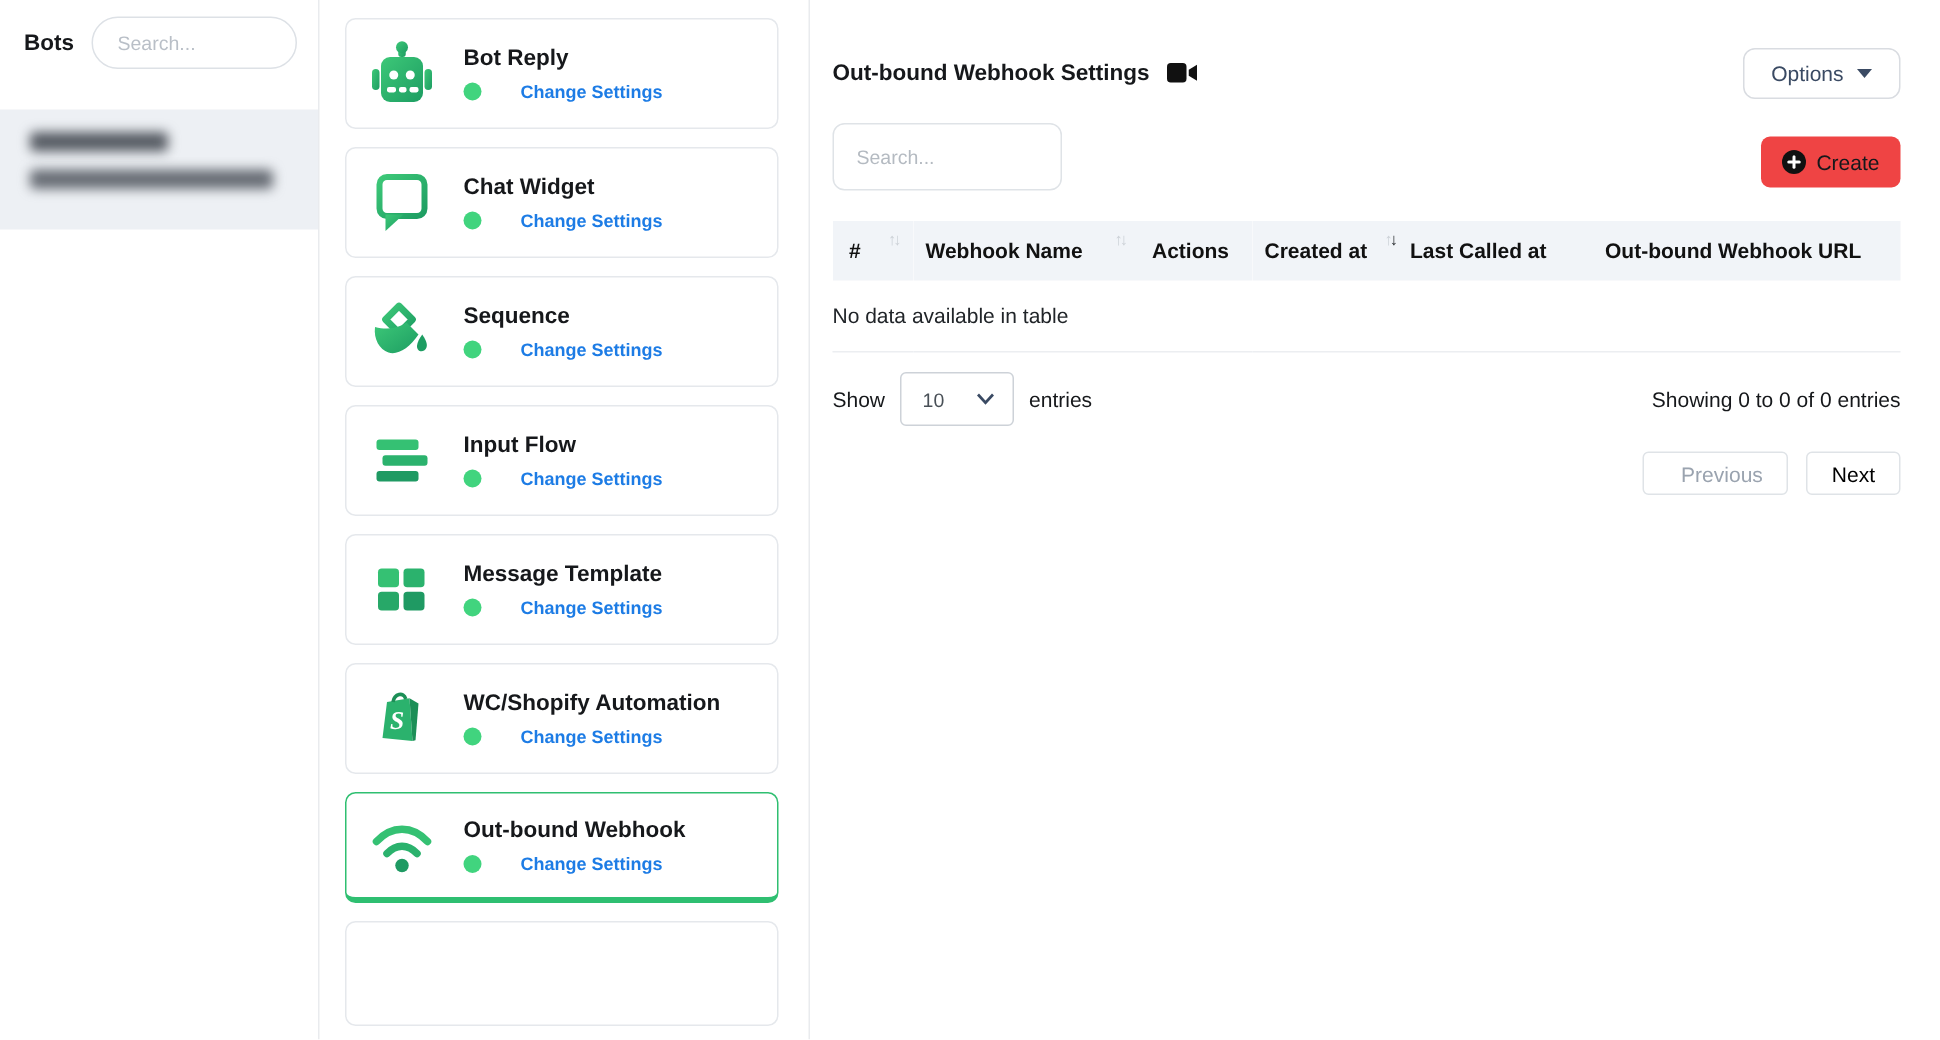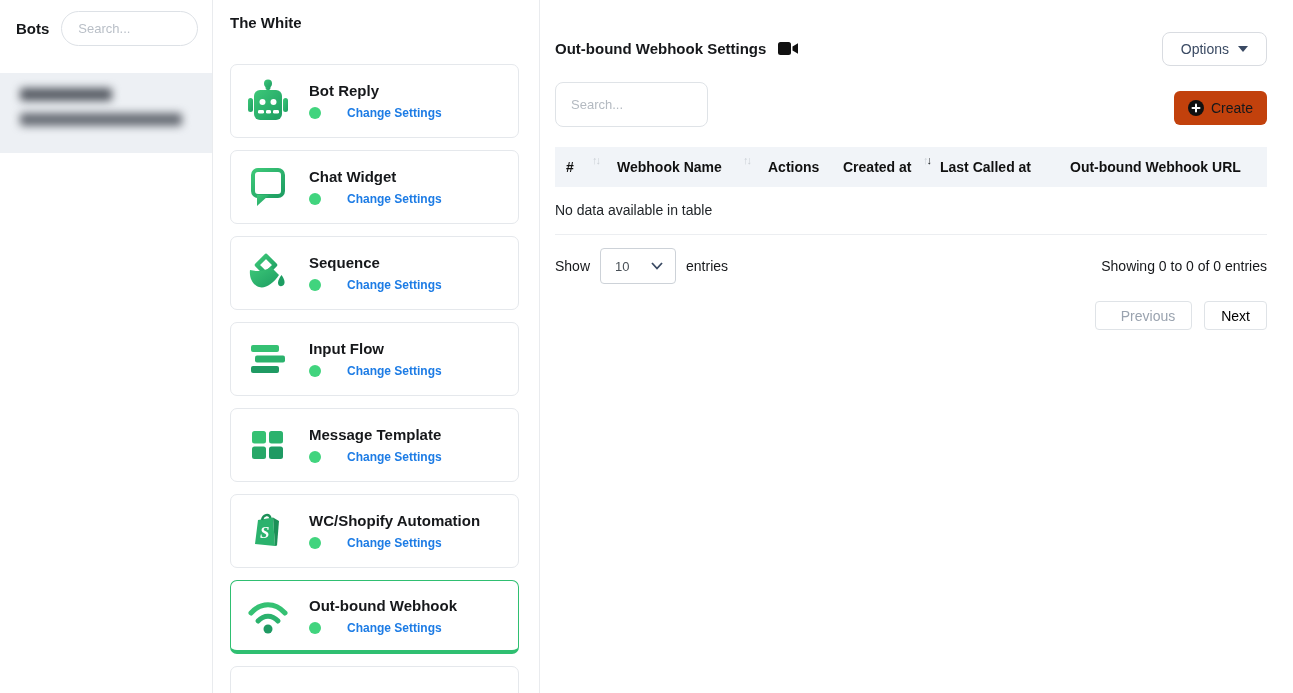--- a/index.html
+++ b/index.html
@@ -43,21 +43,21 @@
   .main{flex:1;height:100%;padding:12px 26px 0 15px;display:flex;flex-direction:column;margin-top:20px;}
   .main-header{display:flex;justify-content:space-between;align-items:flex-start;}
   .main-title-row{display:flex;align-items:center;gap:12px;padding-top:8px;}
   .main-title{font-size:15px;font-weight:bold;color:#16181b;}
   .options-btn{display:flex;align-items:center;gap:9px;border:1px solid #d9dce1;background:#fff;
     border-radius:8px;padding:0 18px;height:34px;font-size:14px;color:#3a4a63;cursor:pointer;font-family:inherit;}
   .toolbar{display:flex;justify-content:space-between;align-items:flex-end;margin-top:16px;}
   .table-search{width:153px;height:45px;border:1px solid #dfe3e7;border-radius:8px;padding:0 15px;
     font-size:13px;color:#495057;outline:none;font-family:inherit;}
   .table-search::placeholder{color:#b4bac1;}
-  .create-btn{display:flex;align-items:center;gap:7px;background:#c2410c;border:none;border-radius:6px;
+  .create-btn{display:flex;align-items:center;gap:7px;background:#ef4444;border:none;border-radius:6px;
     height:34px;padding:0 14px;font-size:14px;color:#16181b;cursor:pointer;font-family:inherit;margin-bottom:2px;}
 
   table.webhooks{width:100%;border-collapse:collapse;margin-top:20px;table-layout:fixed;}
   table.webhooks th{background:#f1f4f8;font-size:14px;font-weight:bold;color:#111;text-align:left;
     padding:12px 8px;position:relative;cursor:pointer;white-space:nowrap;}
   table.webhooks th:first-child{padding-left:11px;}
   .sort{position:absolute;top:7px;right:10px;font-size:11px;letter-spacing:-2px;color:#ccd1d7;font-weight:normal;}
   .sort .dark{color:#212529;}
   td.empty{font-size:14px;color:#212529;text-align:left;padding:15px 0 16px 0;
     border-bottom:1px solid #eceef1;}
@@ -91,21 +91,20 @@
     <span class="bots-title">Bots</span>
     <input class="sidebar-search" placeholder="Search..." style="">
   </div>
   <div class="bot-item">
     <div class="blur-line l1"></div>
     <div class="blur-line l2"></div>
   </div>
 </div>
 
 <div class="features">
-  <div class="features-title">The White</div>
 
   <div class="card">
     <span class="card-icon">
       <svg width="46" height="46" viewBox="0 0 46 46">
         <rect x="20.5" y="4" width="5" height="8" rx="2" fill="url(#grad)"></rect>
         <circle cx="23" cy="5.5" r="4" fill="url(#grad)"></circle>
         <rect x="3" y="20" width="5" height="14" rx="2.5" fill="url(#grad)"></rect>
         <rect x="38" y="20" width="5" height="14" rx="2.5" fill="url(#grad)"></rect>
         <rect x="9" y="12" width="28" height="30" rx="6" fill="url(#grad)"></rect>
         <circle cx="17.5" cy="24" r="3" fill="#fff"></circle>

